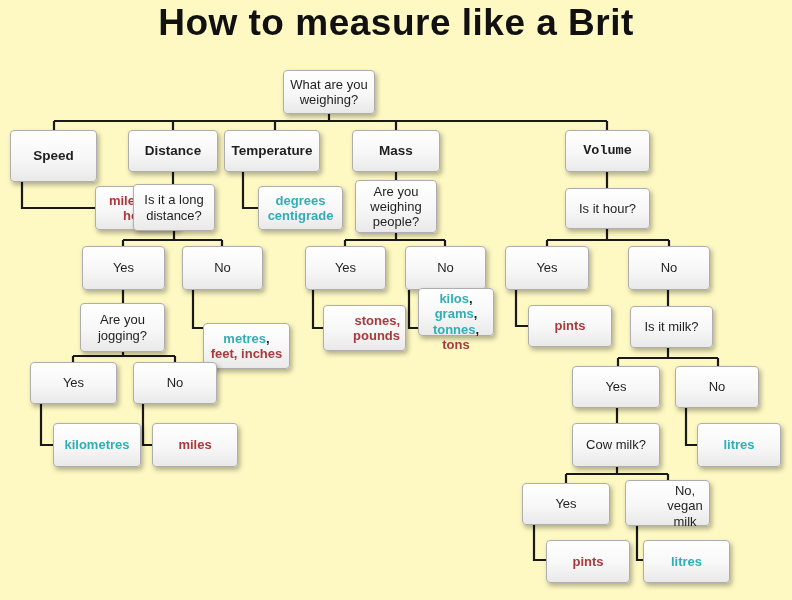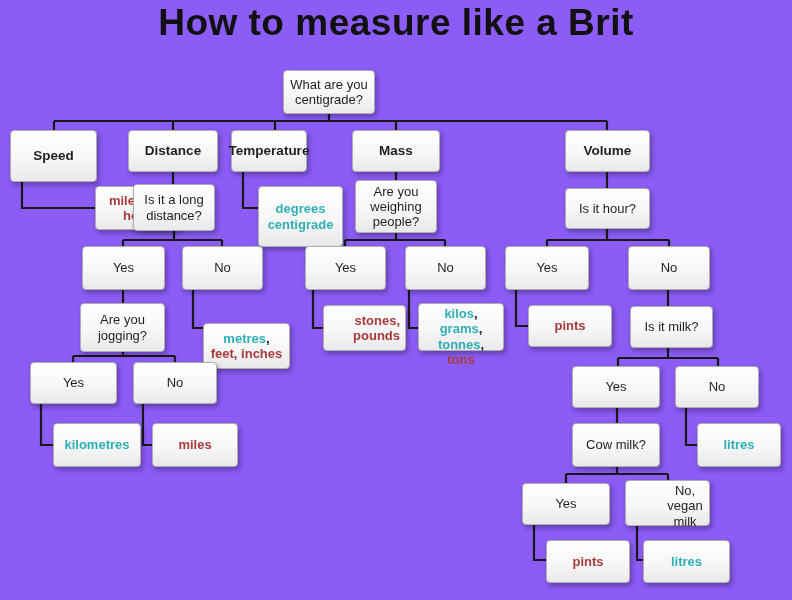--- a/index.html
+++ b/index.html
@@ -1,16 +1,16 @@
 <!DOCTYPE html>
 <html><head>
 <meta charset="utf-8">
 <style>
   html,body{margin:0;padding:0;background:#ffffff;}
-  .page{position:relative;width:792px;height:600px;background:#8b5cf6;overflow:hidden;
+  .page{position:relative;width:792px;height:600px;background:#fef9c3;overflow:hidden;
         font-family:"Liberation Sans",sans-serif;}
   .title{position:absolute;left:0;top:2px;width:792px;margin:0;text-align:center;
          font-size:37px;font-weight:600;color:#111;letter-spacing:.5px;}
   #wires{position:absolute;left:0;top:0;width:792px;height:600px;}
   .node{position:absolute;box-sizing:border-box;display:flex;align-items:center;justify-content:center;
         flex-wrap:wrap;text-align:center;padding:2px 5px;line-height:1.18;
         background:linear-gradient(180deg,#ffffff 0%,#f7f7f7 55%,#e9e9e9 100%);
         border:1px solid #aeaeae;border-radius:4px;
         box-shadow:2px 3px 5px rgba(0,0,0,.30);
         font-size:13px;color:#1f1f1f;}
@@ -69,44 +69,44 @@
       <polyline points="686,408 686,445 697,445" fill="none" stroke="#191919" stroke-width="2.2"></polyline>
       <polyline points="617,467 617,474" fill="none" stroke="#191919" stroke-width="2.2"></polyline>
       <polyline points="566,474 668,474" fill="none" stroke="#191919" stroke-width="2.2"></polyline>
       <polyline points="566,474 566,483" fill="none" stroke="#191919" stroke-width="2.2"></polyline>
       <polyline points="668,474 668,480" fill="none" stroke="#191919" stroke-width="2.2"></polyline>
       <polyline points="534,525 534,560 546,560" fill="none" stroke="#191919" stroke-width="2.2"></polyline>
       <polyline points="637,526 637,560 643,560" fill="none" stroke="#191919" stroke-width="2.2"></polyline>
     </svg>
   <div id="canvas">
       <div class="node q" style="left: 283px; top: 70px; width: 92px; height: 44px;">
-        <div><span style="color: rgb(31, 31, 31);">What are you centigrade?</span></div>
+        <div><span style="color: rgb(31, 31, 31);">What are you weighing?</span></div>
       </div>
       <div class="node cat" style="left: 10px; top: 130px; width: 87px; height: 52px;">
         <div><span style="color: rgb(31, 31, 31);">Speed</span></div>
       </div>
       <div class="node cat" style="left: 128px; top: 130px; width: 90px; height: 42px;">
         <div><span style="color: rgb(31, 31, 31);">Distance</span></div>
       </div>
-      <div class="node cat" style="left: 231px; top: 130px; width: 76px; height: 42px;">
+      <div class="node cat" style="left: 224px; top: 130px; width: 96px; height: 42px;">
         <div><span style="color: rgb(31, 31, 31);">Temperature</span></div>
       </div>
       <div class="node cat" style="left: 352px; top: 130px; width: 88px; height: 42px;">
         <div><span style="color: rgb(31, 31, 31); margin-top: 24px;">Mass</span></div>
       </div>
-      <div class="node cat" style="left: 565px; top: 130px; width: 85px; height: 42px;">
+      <div class="node cat" style="left: 565px; top: 130px; width: 85px; height: 42px; font-family: Liberation Mono, monospace;">
         <div><span style="color: rgb(31, 31, 31);">Volume</span></div>
       </div>
       <div class="node unit" style="left: 95px; top: 186px; width: 85px; height: 44px;">
         <div><span style="color: rgb(169, 58, 60);">miles per hour</span></div>
       </div>
       <div class="node q" style="left: 133px; top: 184px; width: 82px; height: 47px;">
         <div><span style="color: rgb(31, 31, 31);">Is it a long distance?</span></div>
       </div>
-      <div class="node unit" style="left: 258px; top: 186px; width: 85px; height: 61px;">
+      <div class="node unit" style="left: 258px; top: 186px; width: 85px; height: 44px;">
         <div><span style="color: rgb(47, 175, 181);">degrees centigrade</span></div>
       </div>
       <div class="node q" style="left: 355px; top: 180px; width: 82px; height: 53px;">
         <div><span style="color: rgb(31, 31, 31);">Are you weighing people?</span></div>
       </div>
       <div class="node q" style="left: 565px; top: 188px; width: 85px; height: 41px;">
         <div><span style="color: rgb(31, 31, 31);">Is it hour?</span></div>
       </div>
       <div class="node ans" style="left: 82px; top: 246px; width: 83px; height: 44px;">
         <div><span style="color: rgb(31, 31, 31);">Yes</span></div>
@@ -128,21 +128,21 @@
       </div>
       <div class="node q" style="left: 80px; top: 303px; width: 85px; height: 49px;">
         <div><span style="color: rgb(31, 31, 31);">Are you jogging?</span></div>
       </div>
       <div class="node unit" style="left: 203px; top: 323px; width: 87px; height: 46px;">
         <div><span style="color: rgb(47, 175, 181);">metres</span><span style="color: rgb(31, 31, 31);">, </span><span style="color: rgb(169, 58, 60);">feet,</span><span style="color: rgb(169, 58, 60);"> inches</span></div>
       </div>
       <div class="node unit" style="left: 323px; top: 305px; width: 83px; height: 46px; text-align: right;">
         <div><span style="color: rgb(169, 58, 60);">stones, pounds</span></div>
       </div>
-      <div class="node unit" style="left: 418px; top: 303px; width: 86px; height: 48px;">
+      <div class="node unit" style="left: 418px; top: 288px; width: 76px; height: 48px;">
         <div><span style="color: rgb(47, 175, 181);">kilos</span><span style="color: rgb(31, 31, 31);">, </span><span style="color: rgb(47, 175, 181);">grams</span><span style="color: rgb(31, 31, 31);">, </span><span style="color: rgb(47, 175, 181);">tonnes</span><span style="color: rgb(31, 31, 31);">, </span><span style="color: rgb(169, 58, 60);">tons</span></div>
       </div>
       <div class="node unit" style="left: 528px; top: 305px; width: 84px; height: 42px;">
         <div><span style="color: rgb(169, 58, 60);">pints</span></div>
       </div>
       <div class="node q" style="left: 630px; top: 306px; width: 83px; height: 42px;">
         <div><span style="color: rgb(31, 31, 31);">Is it milk?</span></div>
       </div>
       <div class="node ans" style="left: 30px; top: 362px; width: 87px; height: 42px;">
         <div><span style="color: rgb(31, 31, 31);">Yes</span></div>

